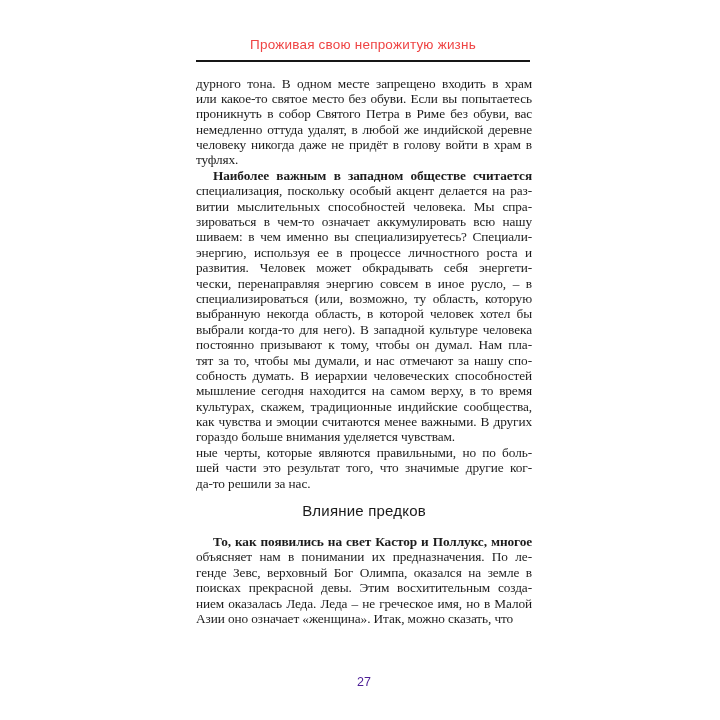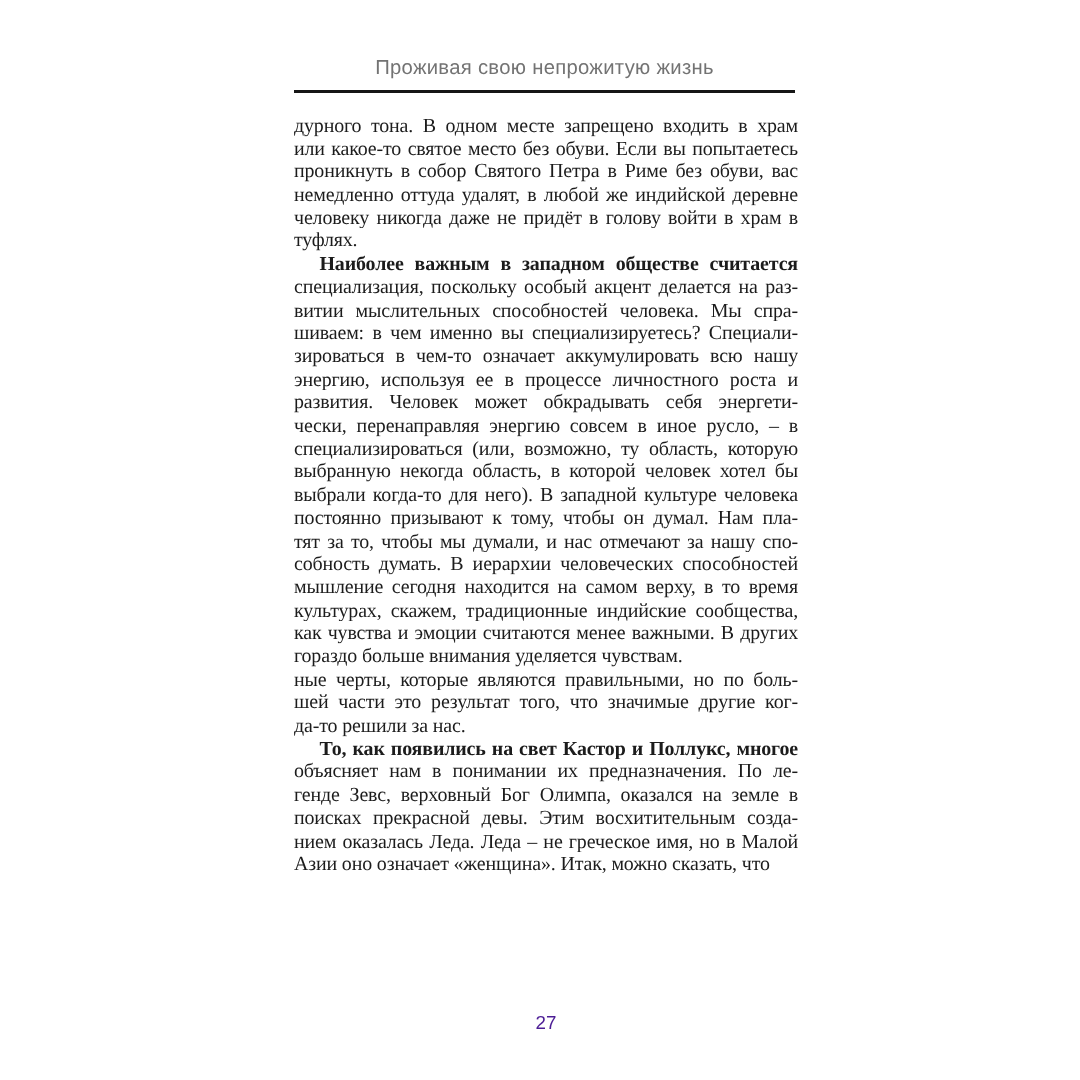--- a/index.html
+++ b/index.html
@@ -17,21 +17,21 @@
     overflow: hidden;
   }
   .running-head {
     padding-top: 37px;
     width: 336px;
     margin-left: 195px;
     text-align: center;
     font-family: "Liberation Sans", sans-serif;
     font-size: 13.5px;
     line-height: 16px;
-    color: #737373;
+    color: #ef4444;
     letter-spacing: 0.2px;
   }
   .rule {
     width: 334px;
     height: 1.5px;
     background: #161616;
     margin: 7px 0 0 196px;
   }
   .body-text {
     margin: 14px 4px 0 196px;
@@ -88,41 +88,42 @@
         <div class="line">или какое-то святое место без обуви. Если вы попытаетесь</div>
         <div class="line">проникнуть в собор Святого Петра в Риме без обуви, вас</div>
         <div class="line">немедленно оттуда удалят, в любой же индийской деревне</div>
         <div class="line">человеку никогда даже не придёт в голову войти в храм в</div>
         <div class="line last">туфлях.</div>
       </div>
       <div class="paragraph">
         <div class="line first-indent">Наиболее важным в западном обществе считается</div>
         <div class="line">специализация, поскольку особый акцент делается на раз-</div>
         <div class="line">витии мыслительных способностей человека. Мы спра-</div>
+        <div class="line">зироваться в чем-то означает аккумулировать всю нашу</div>
         <div class="line">шиваем: в чем именно вы специализируетесь? Специали-</div>
-        <div class="line">зироваться в чем-то означает аккумулировать всю нашу</div>
         <div class="line">энергию, используя ее в процессе личностного роста и</div>
         <div class="line">развития. Человек может обкрадывать себя энергети-</div>
         <div class="line">чески, перенаправляя энергию совсем в иное русло, – в</div>
         <div class="line">специализироваться (или, возможно, ту область, которую</div>
         <div class="line">выбранную некогда область, в которой человек хотел бы</div>
         <div class="line">выбрали когда-то для него). В западной культуре человека</div>
         <div class="line">постоянно призывают к тому, чтобы он думал. Нам пла-</div>
         <div class="line">тят за то, чтобы мы думали, и нас отмечают за нашу спо-</div>
         <div class="line">собность думать. В иерархии человеческих способностей</div>
         <div class="line">мышление сегодня находится на самом верху, в то время</div>
         <div class="line">культурах, скажем, традиционные индийские сообщества,</div>
         <div class="line">как чувства и эмоции считаются менее важными. В других</div>
         <div class="line last">гораздо больше внимания уделяется чувствам.</div>
       </div>
       <div class="paragraph">
         <div class="line">ные черты, которые являются правильными, но по боль-</div>
         <div class="line">шей части это результат того, что значимые другие ког-</div>
         <div class="line last">да-то решили за нас.</div>
       </div>
+      <div class="section-heading">Влияние предков</div>
       <div class="paragraph">
         <div class="line first-indent">То, как появились на свет Кастор и Поллукс, многое</div>
         <div class="line">объясняет нам в понимании их предназначения. По ле-</div>
         <div class="line">генде Зевс, верховный Бог Олимпа, оказался на земле в</div>
         <div class="line">поисках прекрасной девы. Этим восхитительным созда-</div>
         <div class="line">нием оказалась Леда. Леда – не греческое имя, но в Малой</div>
         <div class="line last">Азии оно означает «женщина». Итак, можно сказать, что</div>
       </div>
     </div>
   <div class="page-number">27</div>

